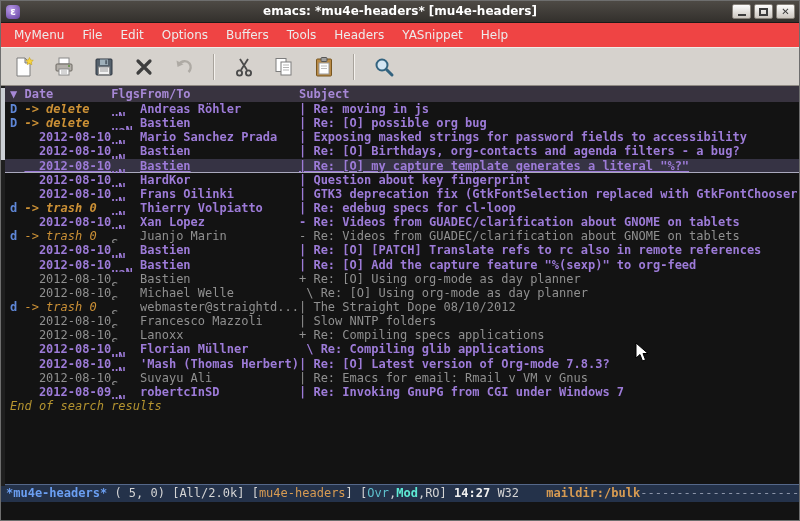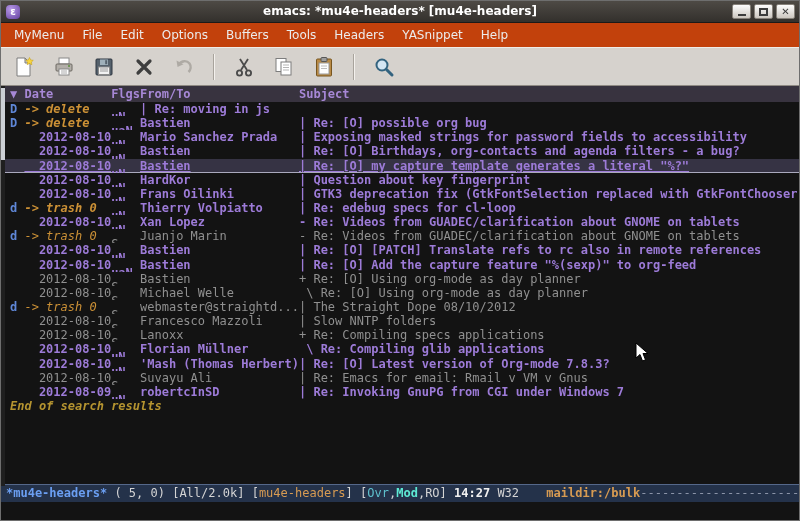--- a/index.html
+++ b/index.html
@@ -19,21 +19,21 @@
               color:#fff; font-size:10px; font-weight:bold; text-align:center; line-height:14px; }
   .win-buttons { margin-left:auto; display:flex; gap:3px; margin-right:4px; z-index:2; }
   .win-btn { width:19px; height:15px; background:linear-gradient(#fdfdfd,#ccc7c0);
              border:1px solid #86817a; border-radius:2px; display:flex;
              align-items:center; justify-content:center; }
   .g-min { width:8px; height:2px; background:#3c3c3c; margin-top:7px; }
   .g-max { width:9px; height:8px; border:2px solid #3c3c3c; }
   .g-close { font-size:10px; color:#3c3c3c; line-height:10px; }
 
   
-  .menubar { height:24px; flex:0 0 24px; background:#c2410c; display:flex;
+  .menubar { height:24px; flex:0 0 24px; background:#ef4444; display:flex;
              align-items:center; padding-left:4px; }
   .menu-item { color:#ececec; font-size:12px; padding:4px 9px; white-space:nowrap; }
 
   
   .toolbar { height:39px; flex:0 0 39px; background:#d6d2cd; border-bottom:1px solid #8f8a83;
              border-top:1px solid #efece8; display:flex; align-items:center; padding-left:10px; gap:14px; }
   .tool-btn { width:26px; height:28px; background:none; border:none; display:flex;
               align-items:center; justify-content:center; padding:0; }
   .tool-btn.disabled { opacity:.55; }
   .tool-sep { width:2px; height:26px; border-left:1px solid #a8a39c;
@@ -62,21 +62,21 @@
   .fl { width:4ch;margin-top:8px; }
   .fr { width:22ch; }
   .sj { flex:1; }
   .hrow.unread { color:var(--unread,#9d7bd8); font-weight:bold; }
   .hrow.read   { color:var(--read,#909090); font-weight:normal; }
   .lbl { color:var(--marked-label,#cc9136); font-style:italic; }
   .hrow.current { background:#363344; box-shadow:inset 0 -1px 0 #aaa9bd; }
   .hrow.current span { text-decoration:underline; }
 
   .end-results { height:14px; line-height:14px; padding-left:9px;
-                 color:var(--footer,#b59430); font-style:italic; font-weight:bold; }
+                 color:var(--footer,#b59430); font-style:italic; font-weight:normal; }
   .filler { flex:1; }
 
   .modeline { height:18px; flex:0 0 18px; line-height:16px; background:var(--modeline-bg,#24324a);
               border-top:1px solid #55688a; padding-left:5px; white-space:pre; overflow:hidden;
               font-size:12px; }
   .ml-name   { color:#6b9ff2; font-weight:bold; }
   .ml-plain  { color:#d4d4d4; }
   .ml-mode   { color:#d79b52; }
   .ml-ovr    { color:#5fc1ce; }
   .ml-mod    { color:#5eead4; font-weight:bold; }
@@ -207,20 +207,21 @@
       <span class="hl-flags">Flgs</span>
       <span class="hl-from">From/To</span>
       <span class="hl-subject">Subject</span>
     </div>
 
     <div class="message-list">
         <div class="hrow unread">
           <span class="mk">D</span>
           <span class="dt lbl">-&gt; delete</span>
           <span class="fl">uN</span>
+          <span class="fr">Andreas Röhler</span>
           <span class="sj">| Re: moving in js</span>
         </div>
         <div class="hrow unread">
           <span class="mk">D</span>
           <span class="dt lbl">-&gt; delete</span>
           <span class="fl">uaN</span>
           <span class="fr">Bastien</span>
           <span class="sj">| Re: [O] possible org bug</span>
         </div>
         <div class="hrow unread">

